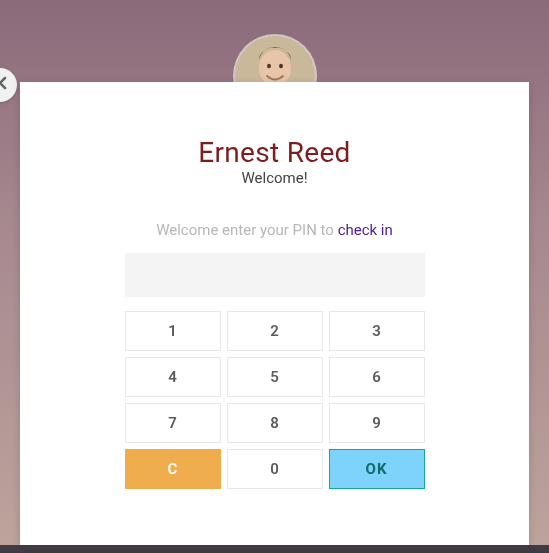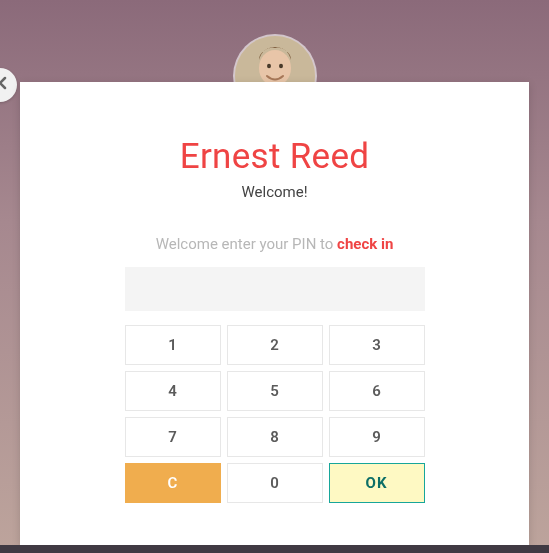--- a/index.html
+++ b/index.html
@@ -50,36 +50,35 @@
     overflow: hidden;
     background: #d8c4a8;
     box-shadow: 0 0 0 2px rgba(255,255,255,0.6);
   }
   .avatar svg { width: 100%; height: 100%; display: block; }
   .inner {
     padding-top: 54px;
     text-align: center;
   }
   .name {
-    font-size: 35px;
+    font-size: 28px;
     font-weight: 400;
-    color: #ef4444;
+    color: #7f1d1d;
     letter-spacing: 0.3px;
   }
   .welcome {
-    margin-top: 6px;
     font-size: 15px;
     color: #444;
   }
   .prompt {
     margin-top: 34px;
     font-size: 15px;
     color: #b7b7b7;
   }
-  .prompt .bold { font-weight: 700; color: #ef4444; text-align: center; }
+  .prompt .bold { font-weight: 400; color: #4c1d95; text-align: center; }
   .pin-display {
     margin: 14px auto 0 auto;
     width: 300px;
     height: 44px;
     background: #f4f4f4;
   }
   .keypad {
     margin: 14px auto 0 auto;
     width: 300px;
     display: grid;
@@ -98,21 +97,21 @@
     align-items: center;
     justify-content: center;
     user-select: none;
   }
   .key.clear {
     background: #f0ad4e;
     border-color: #f0ad4e;
     color: #ffffff;
   }
   .key.ok {
-    background: #fef9c3;
+    background: #7dd3fc;
     border-color: #17a69a;
     color: #0d6f67;
     font-weight: 700;
     letter-spacing: 1px;
   }
 </style>
 </head>
 <body>
 
 <div class="close-btn">

